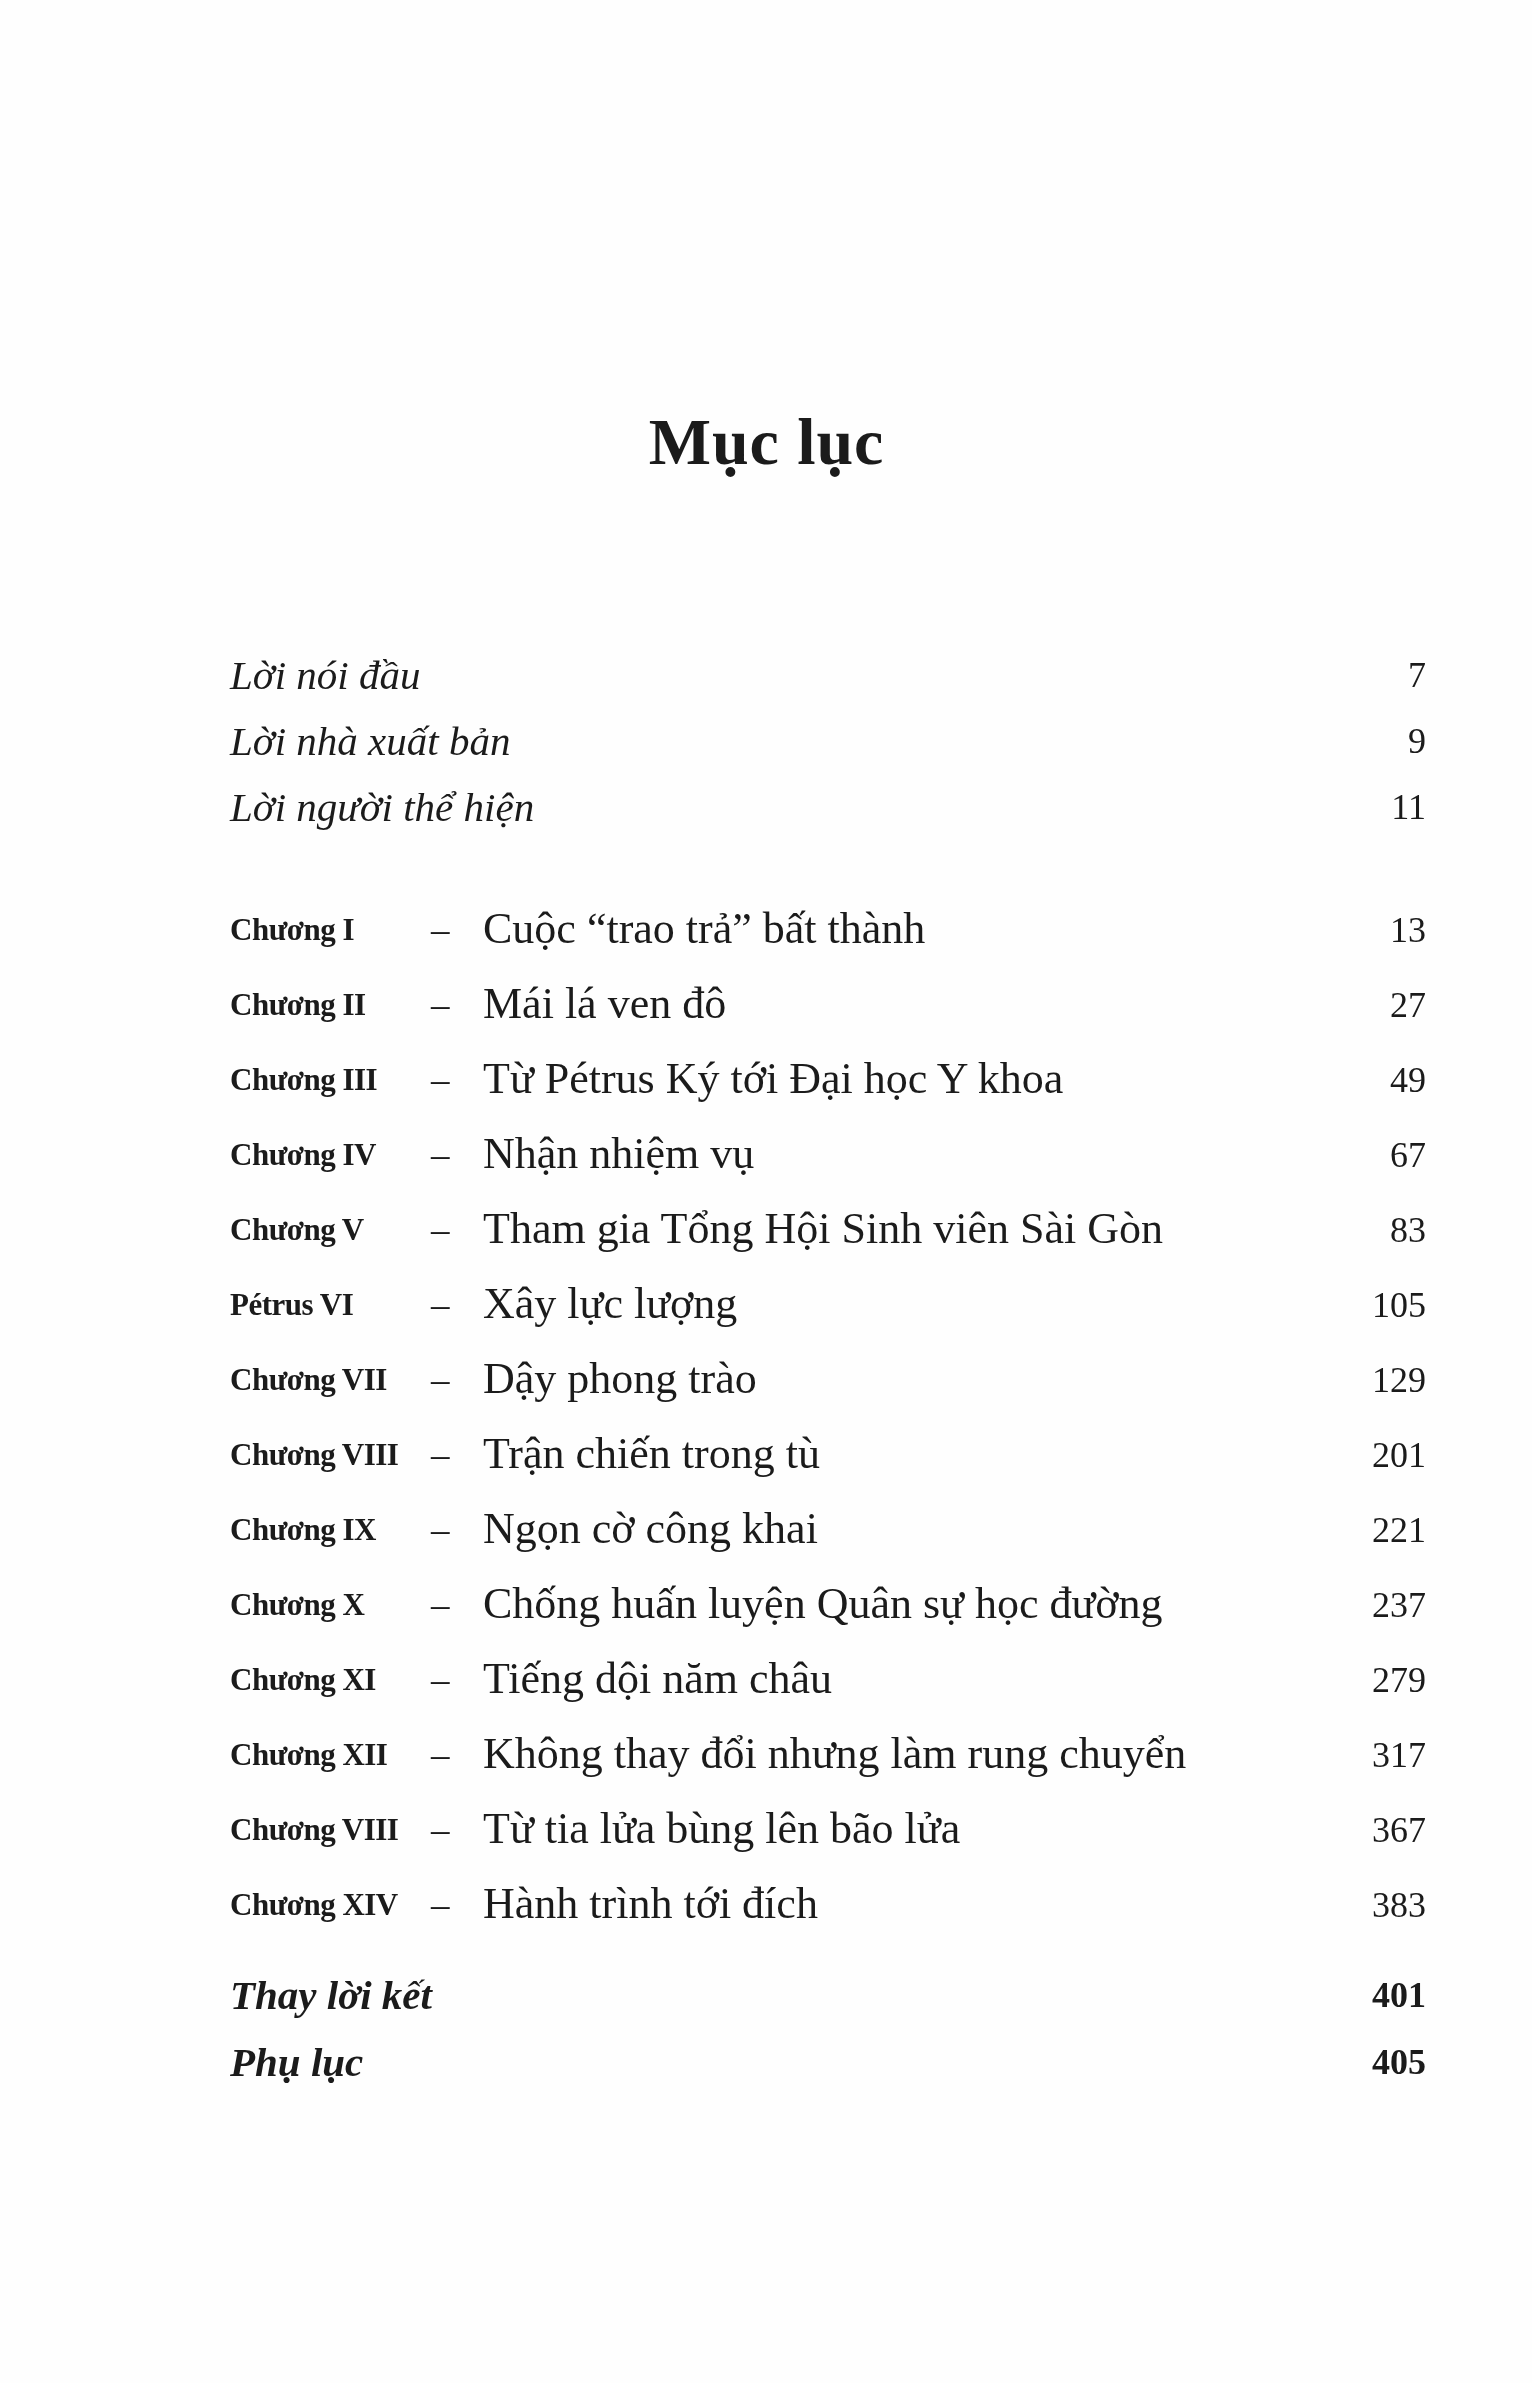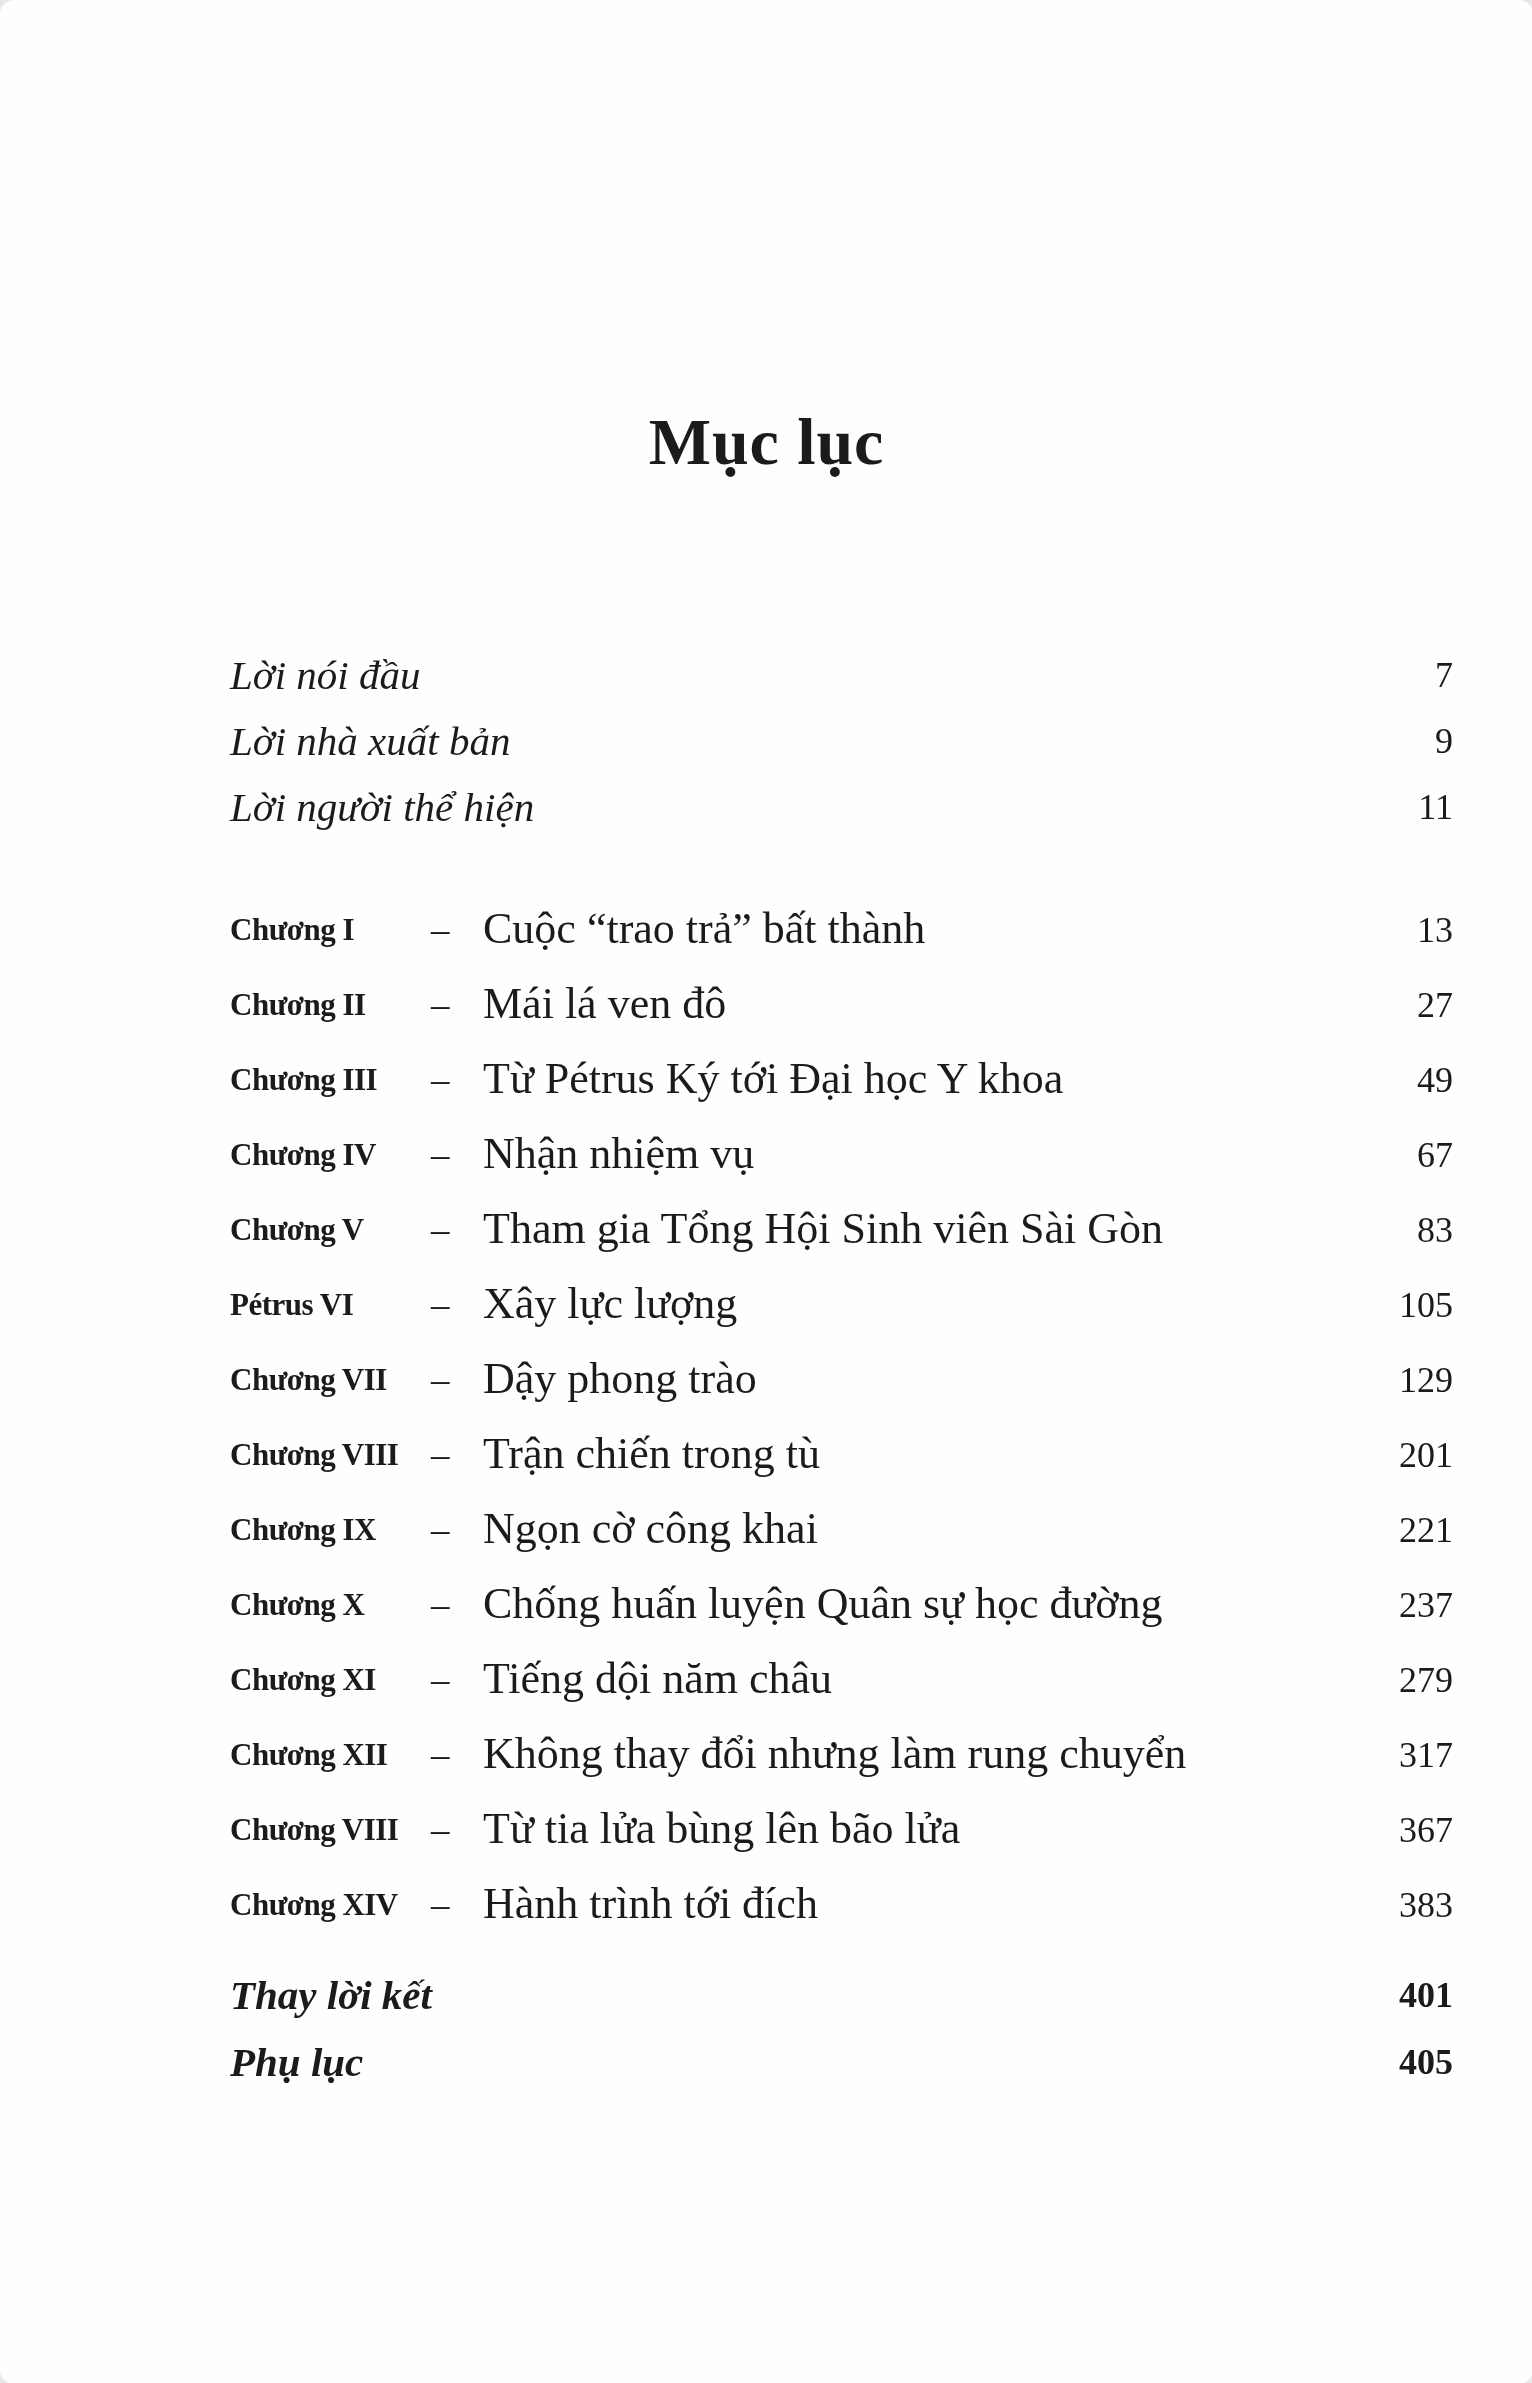--- a/index.html
+++ b/index.html
@@ -7,36 +7,35 @@
 
   .page {
     position: relative;
     width: 1533px;
     height: 2384px;
     margin: 0 auto;
     background: #fefefe;
     color: #1b1b1b;
     font-family: "Liberation Serif", "DejaVu Serif", serif;
     overflow: hidden;
-    border-radius: 14px;
   }
 
   .title {
     margin: 0;
     padding-top: 401px;
     text-align: center;
     font-size: 66px;
     line-height: 82px;
     font-weight: 700;
     letter-spacing: 0.9px;
   }
 
   .toc {
     margin-left: 230px;
-    margin-right: 80px;
+    margin-right: 107px;
   }
 
   .row { display: flex; align-items: center; }
 
   
   .front-section { margin-top: 159px; }
   .back-section  { margin-top: 19px; }
 
   .fm-row  { height: 66px; }
   .bm-row  { height: 67px; font-weight: bold; }

